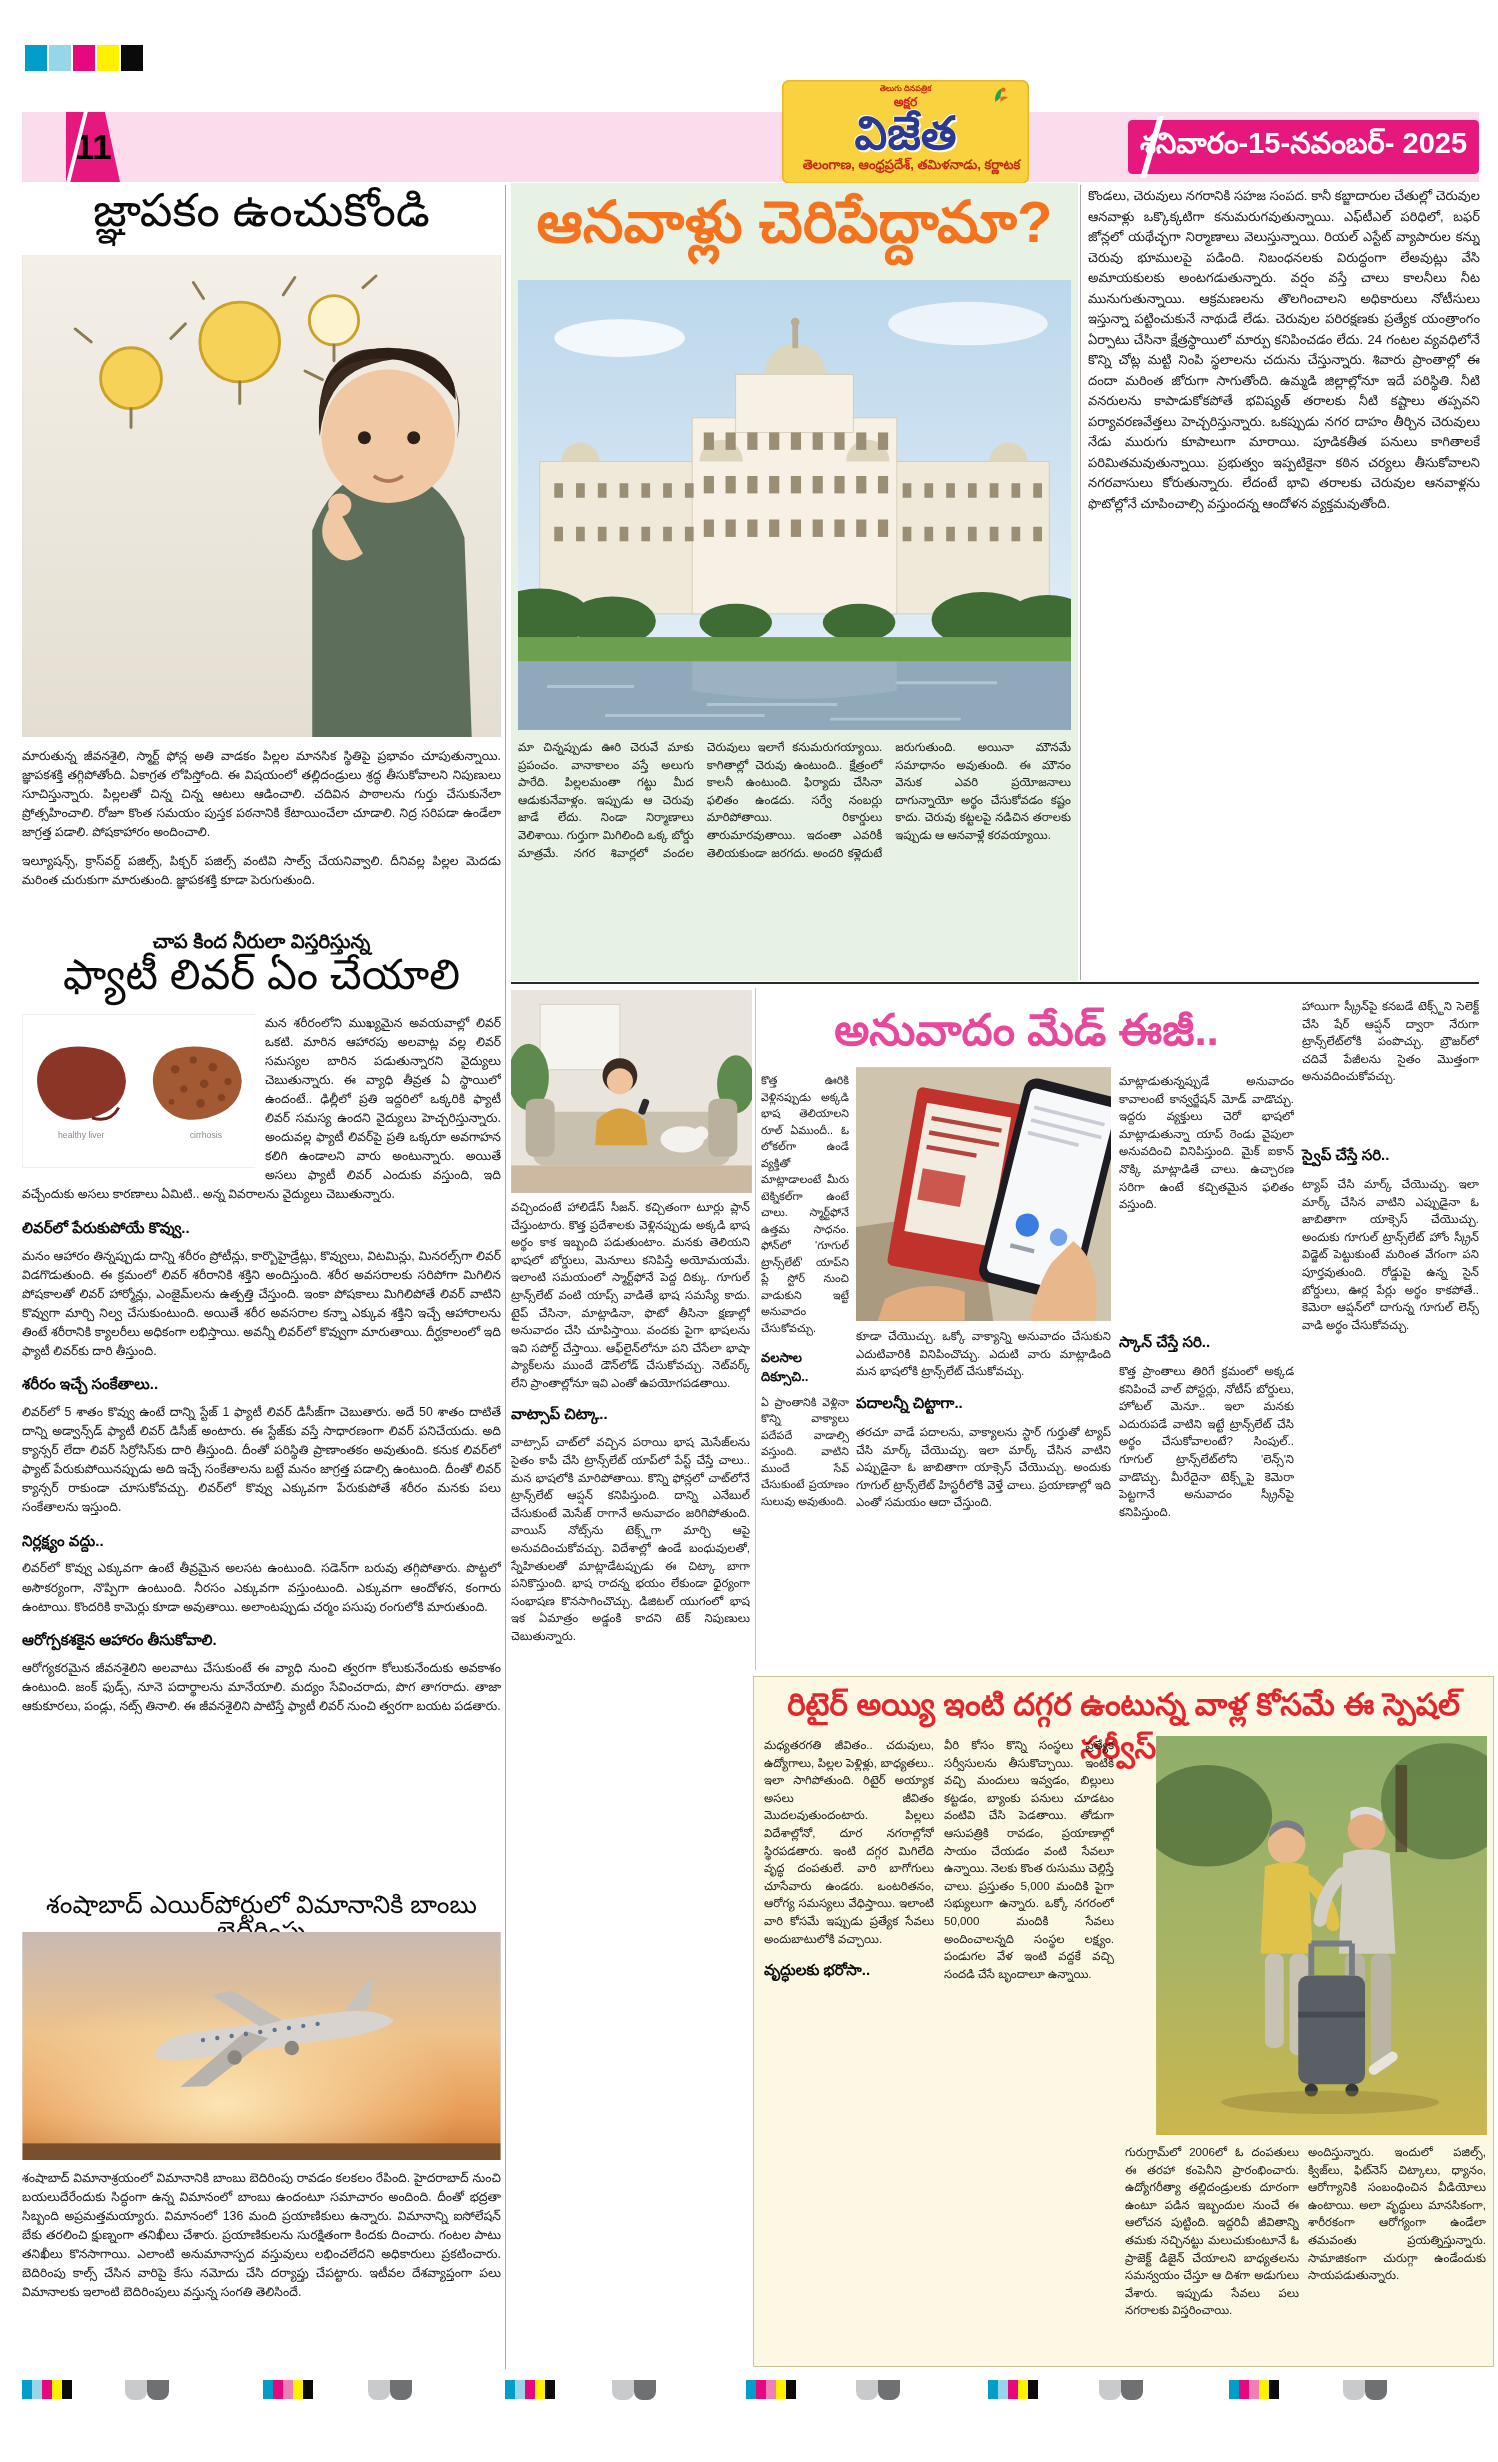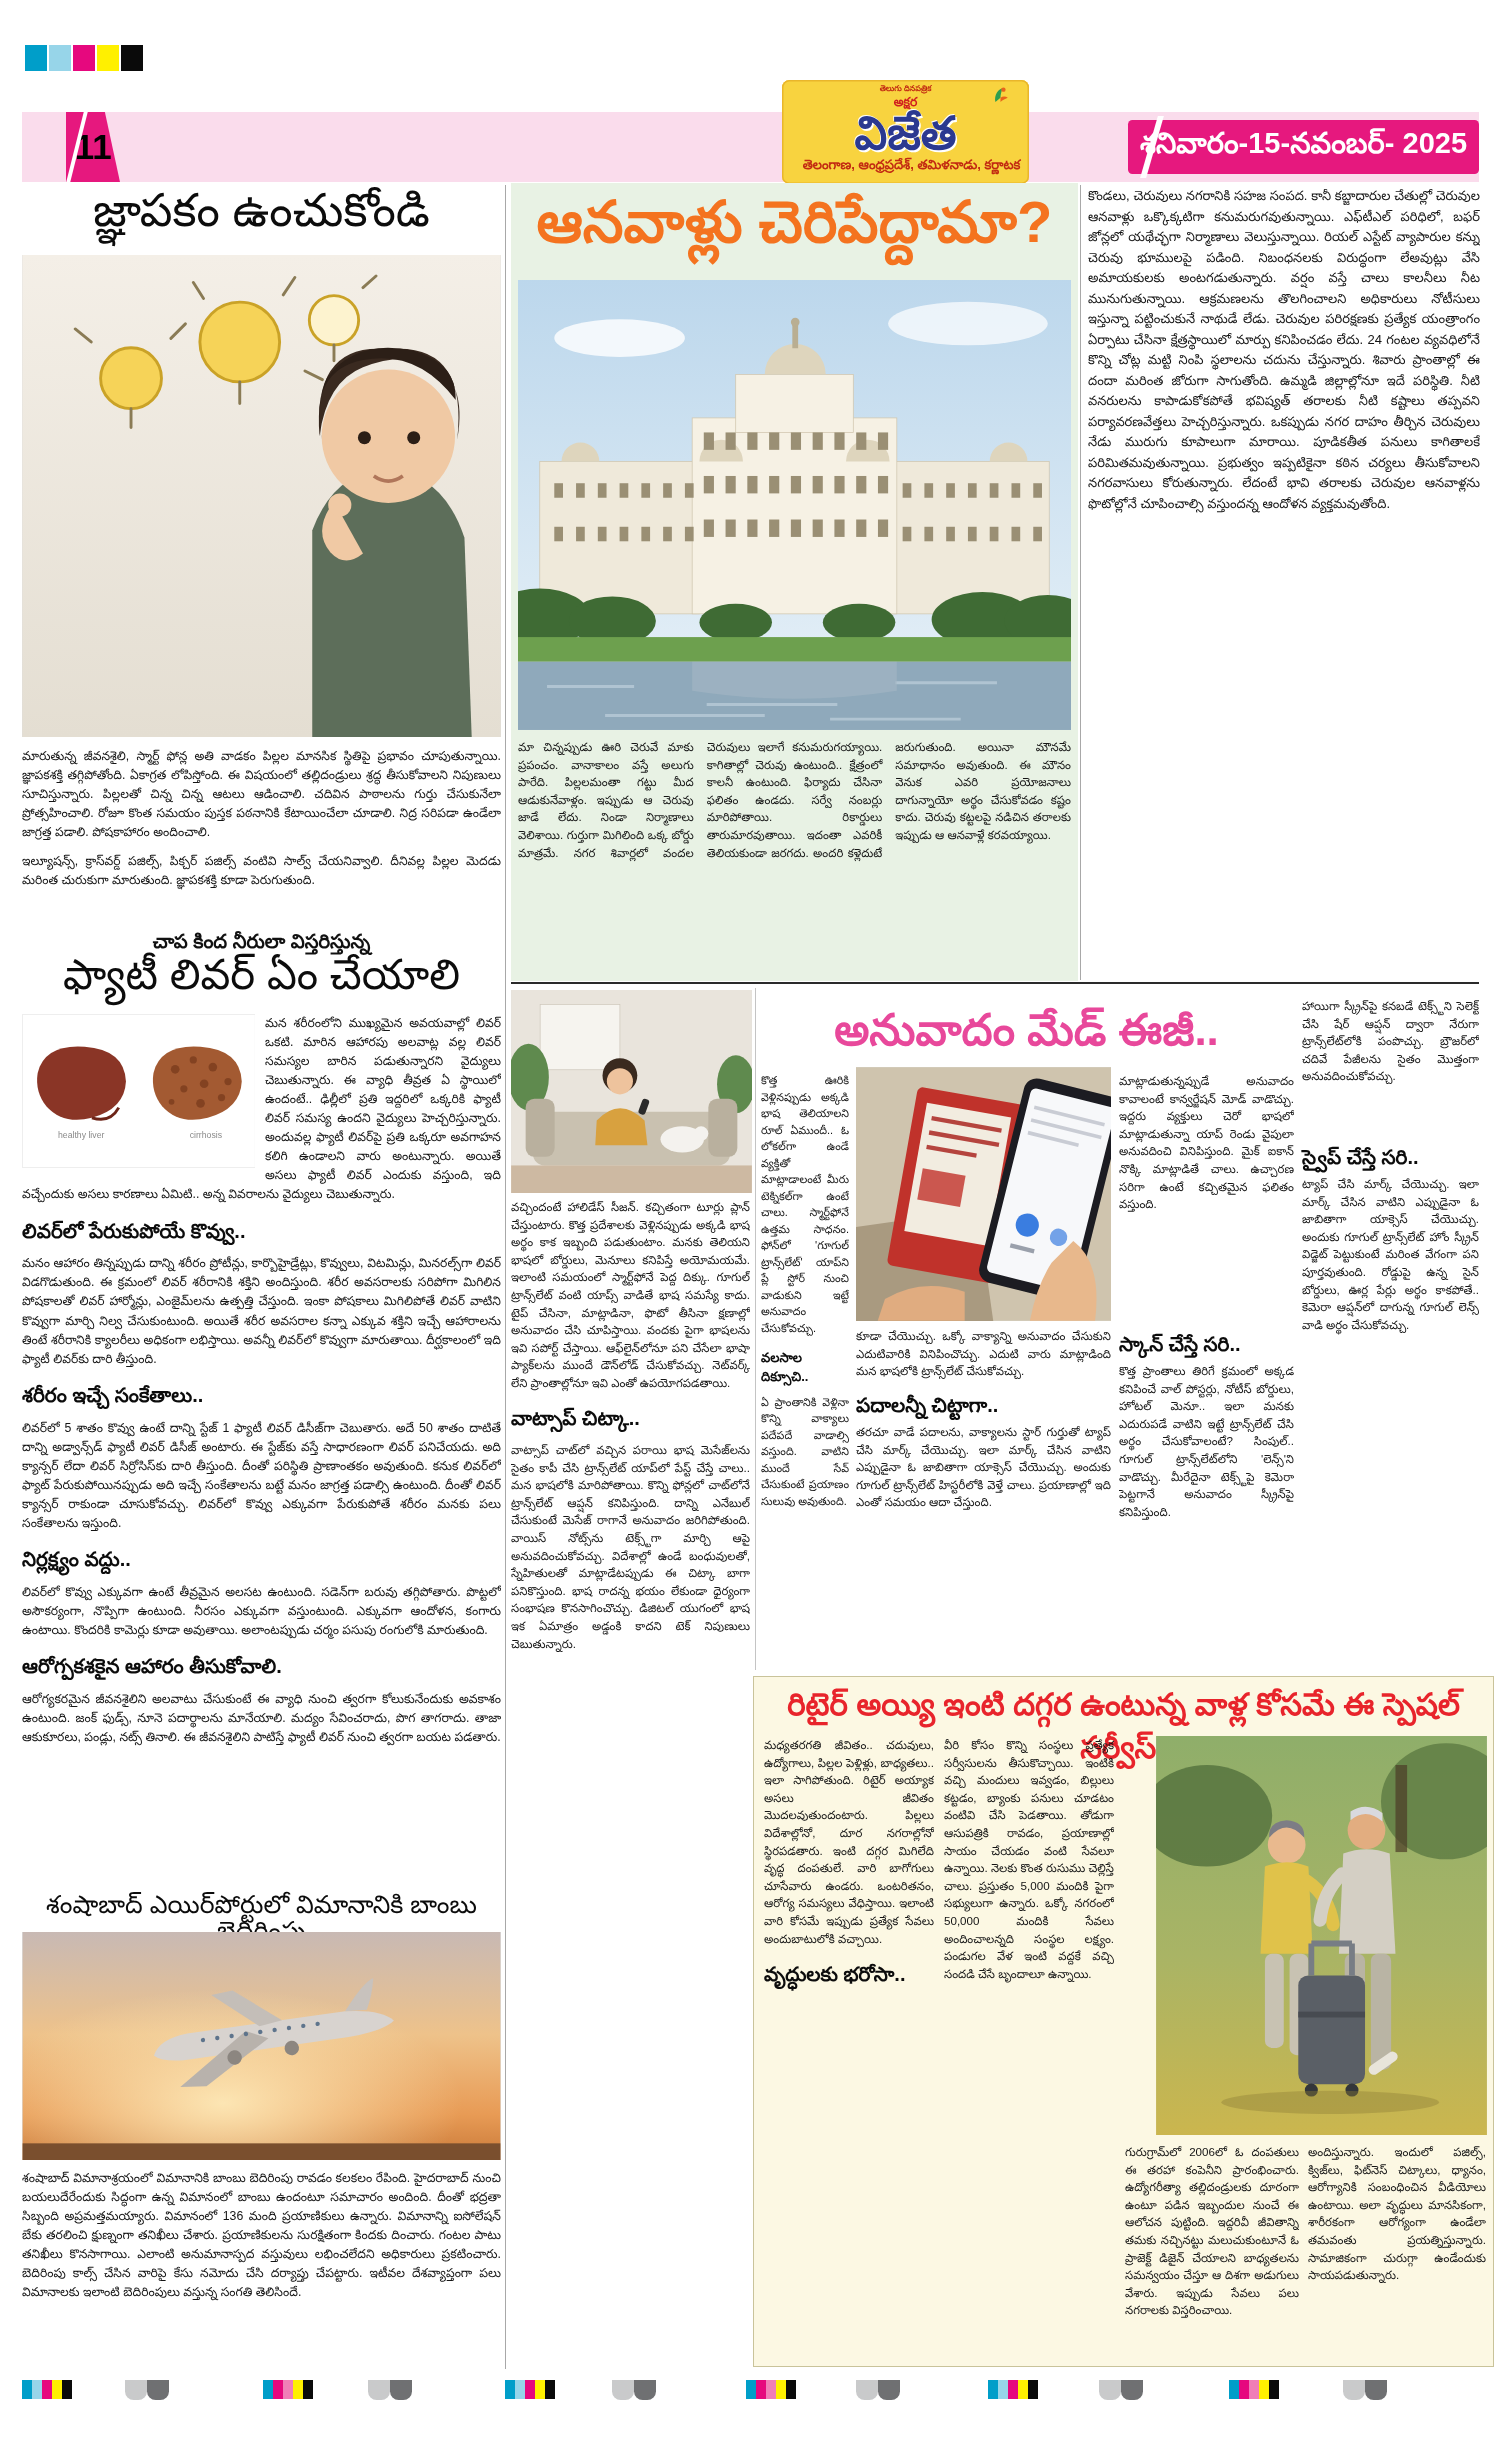--- a/index.html
+++ b/index.html
@@ -26,21 +26,21 @@
   .datebox{position:absolute;left:1128px;top:120px;width:351px;height:54px;background:#e6187e;
            border-radius:4.4px;color:#fff;font-size:29px;font-weight:bold;display:flex;
            align-items:center;justify-content:center;}
   .dateslash{position:absolute;left:1149px;top:116px;width:5.8px;height:62px;background:#fff;transform:skewX(-16deg);}
   
   .vrule{position:absolute;width:0.7px;background:#a8a8a8;}
   .hrule{position:absolute;height:1.5px;background:#2a2a2a;}
   
   .hl-black{font-weight:normal;color:#0c0c0c;text-align:center;line-height:1.04;}
   .kicker{font-weight:bold;text-align:center;color:#111;}
-  .subhead{font-weight:bold;font-size:20px;color:#0c0c0c;margin:11.6px 0 7.3px 0;}
+  .subhead{font-weight:bold;font-size:15px;color:#0c0c0c;margin:11.6px 0 7.3px 0;}
   .body-sm{font-size:12.3px;line-height:1.55;}
   .body-xs{font-size:11.6px;line-height:1.52;}
   .cols3{column-count:3;column-gap:13px;}
   .greenpanel{position:absolute;left:511px;top:183px;width:567px;height:798px;background:#e8f2e4;}
   .creampanel{position:absolute;left:753px;top:1676px;width:741px;height:691px;background:#fcf8e3;
               border:0.7px solid #c9c39a;box-sizing:border-box;}
   .imgbox{position:absolute;overflow:hidden;background:#ddd;}
   .imgbox svg{display:block;}
   .liver-flow{position:absolute;left:22px;top:1014px;width:479px;height:874px;overflow:hidden;}
   .liver-img{float:left;width:233px;height:154px;margin:0 10px 5.8px 0;background:#fff;border:0.7px solid #eee;

